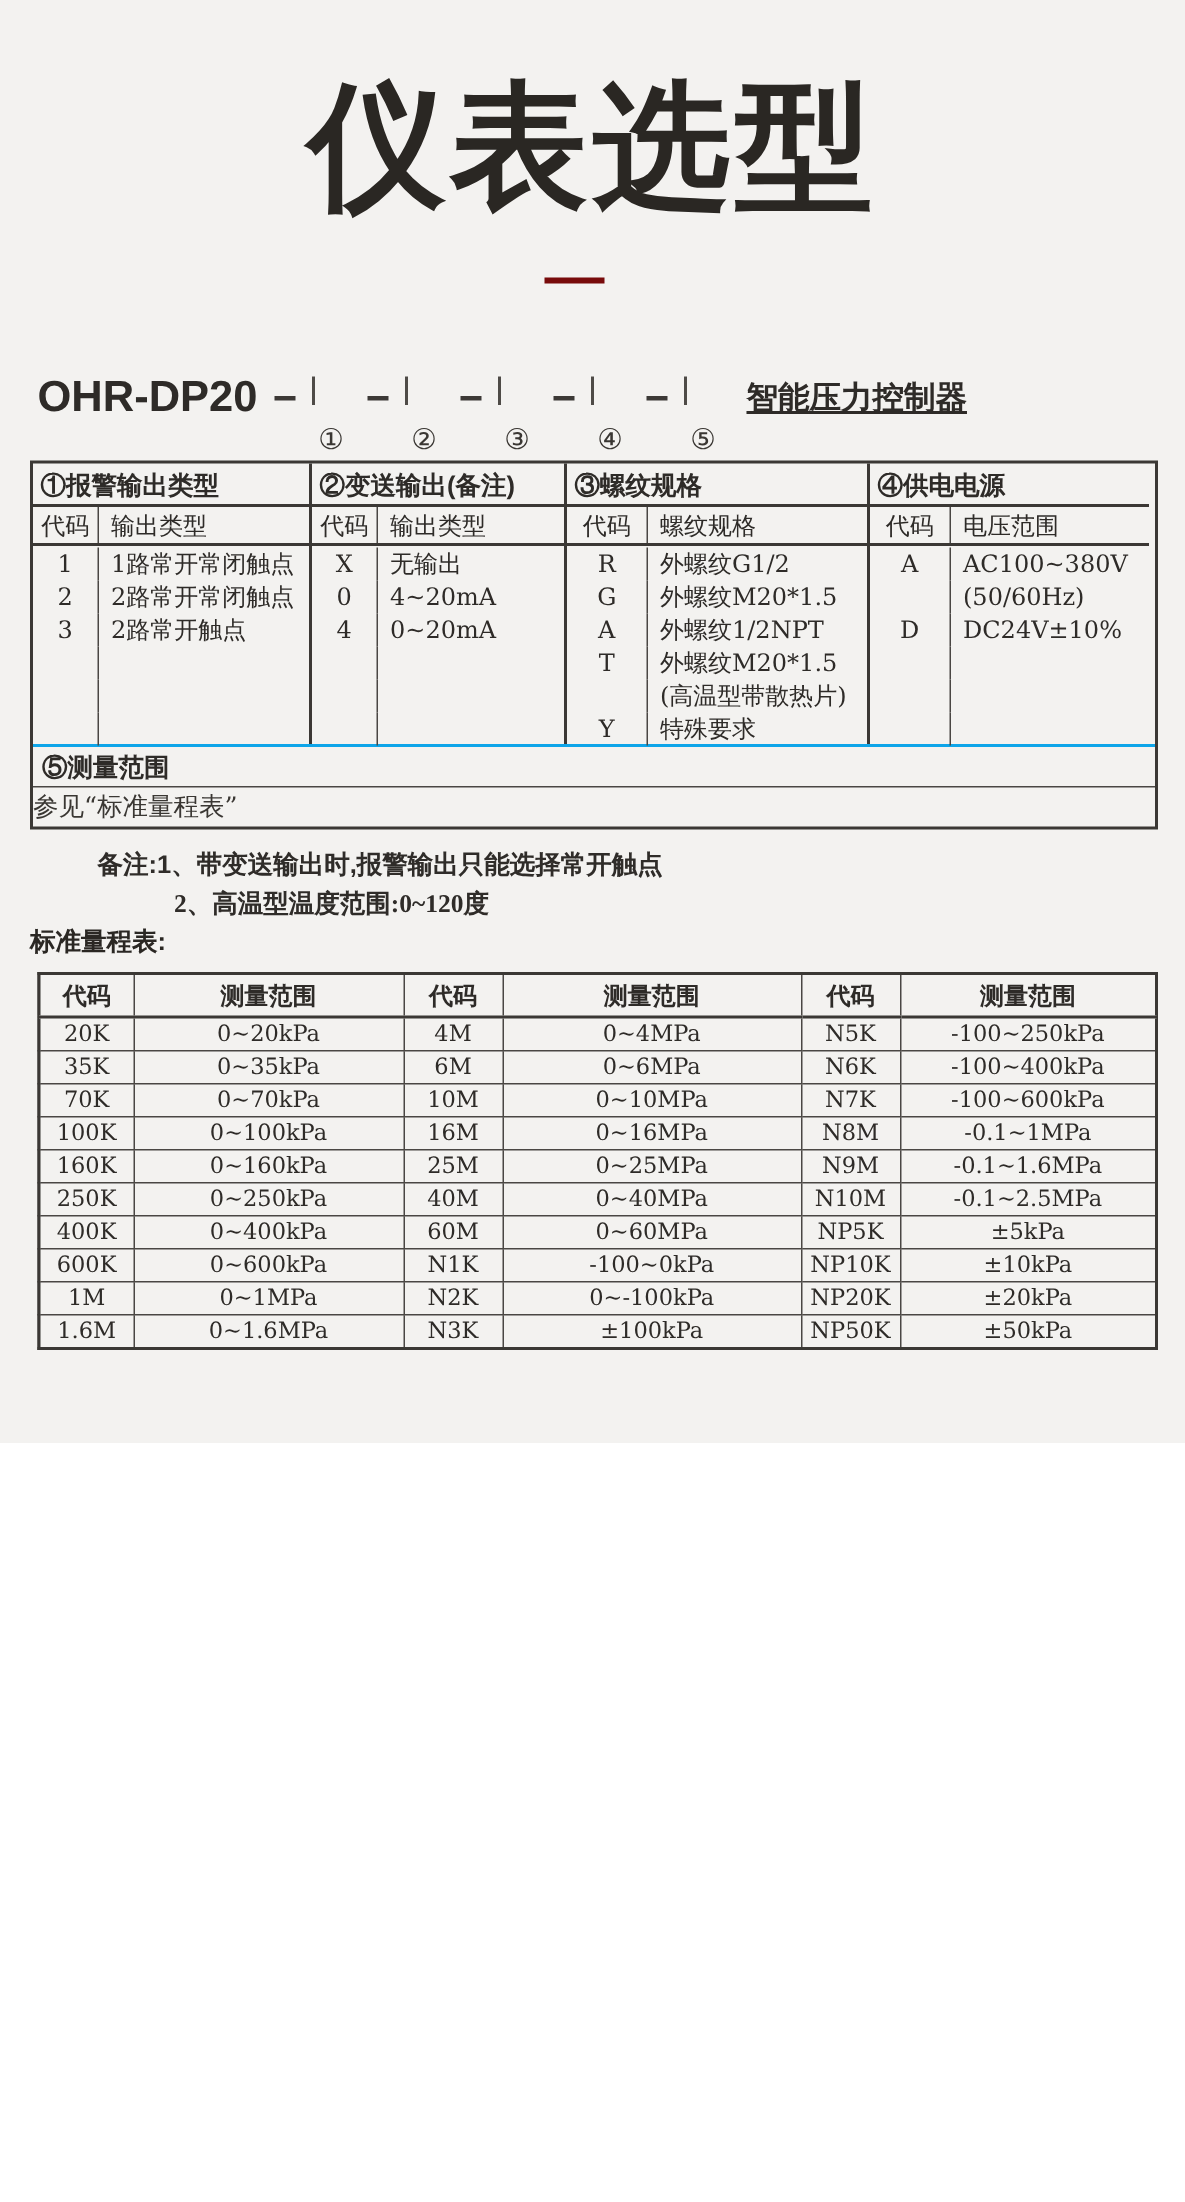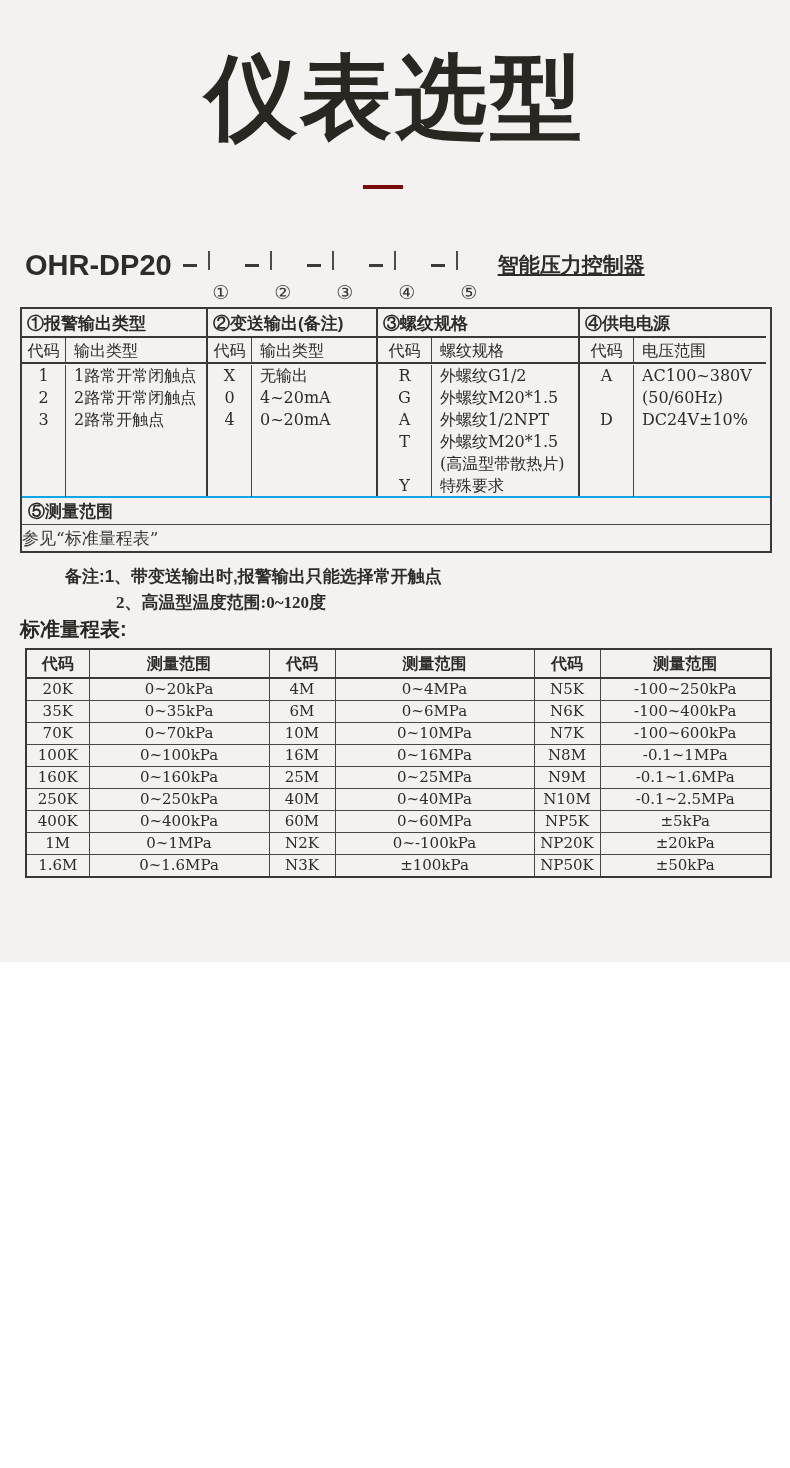--- a/index.html
+++ b/index.html
@@ -64,21 +64,21 @@
   .range-row-value {
     border-top:1.5px solid #4a4744; height:27px; line-height:27px; padding-left:0;
     font-family:"DejaVu Serif","Liberation Serif",serif; font-size:17px; color:#3a3733;
   }
 
   
   .notes { position:absolute; left:35px; top:564px; font-size:17px; font-weight:700; color:#2f2c29; line-height:26px;margin-left:30px; }
   .notes .note-line2 { padding-left:51px;font-family:Liberation Serif, serif; }
 
   
-  .range-label { position:absolute; left:20px; top:616px; font-size:20px; font-weight:800; color:#2a2723; }
+  .range-label { position:absolute; left:20px; top:616px; font-size:17px; font-weight:800; color:#2a2723; }
   .range-table-wrap { position:absolute; left:25px; top:648px; }
   table.range-table {
     border-collapse:collapse; table-layout:fixed; width:745px;
     font-family:"DejaVu Serif","Liberation Serif",serif; color:#2e2b28; background:#f3f2f0;
   }
   table.range-table th, table.range-table td {
     border:1px solid #4a4744; text-align:center; font-weight:400;
     font-size:15px; height:21px; line-height:21px; padding:0 2px; overflow:hidden; white-space:nowrap;
   }
   table.range-table th { height:27px; line-height:27px; font-size:16px; font-weight:600; border-bottom:2px solid #3b3835; }
@@ -326,20 +326,28 @@
             </tr>
             <tr>
               <td>400K</td>
               <td>0~400kPa</td>
               <td>60M</td>
               <td>0~60MPa</td>
               <td>NP5K</td>
               <td>±5kPa</td>
             </tr>
             <tr>
+              <td>600K</td>
+              <td>0~600kPa</td>
+              <td>N1K</td>
+              <td>-100~0kPa</td>
+              <td>NP10K</td>
+              <td>±10kPa</td>
+            </tr>
+            <tr>
               <td>1M</td>
               <td>0~1MPa</td>
               <td>N2K</td>
               <td>0~-100kPa</td>
               <td>NP20K</td>
               <td>±20kPa</td>
             </tr>
             <tr>
               <td>1.6M</td>
               <td>0~1.6MPa</td>

